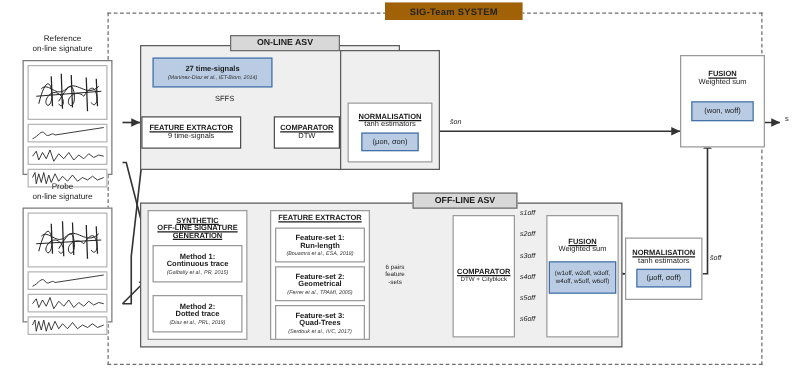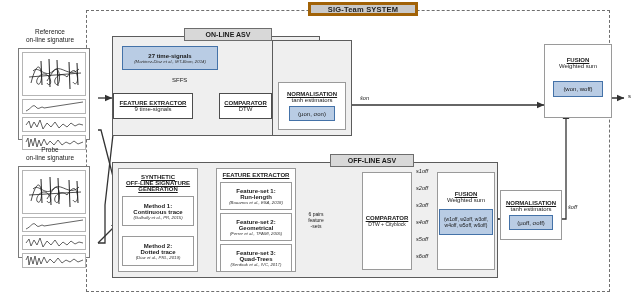--- a/index.html
+++ b/index.html
@@ -4,21 +4,21 @@
 <style>
   html,body{margin:0;padding:0;background:#ffffff;}
   body{width:640px;height:302px;position:relative;overflow:hidden;
        font-family:"Liberation Sans", sans-serif;color:#1a1a1a;}
   .abs{position:absolute;box-sizing:border-box;}
   .ctr{display:flex;align-items:center;justify-content:center;text-align:center;}
   .col{display:flex;flex-direction:column;align-items:center;justify-content:center;text-align:center;}
 
   
   .sysbox{border:1.5px dashed #6f6f6f;background:transparent;}
-  .systitle{background:#c9c9c9;border:3px solid #a16207;color:#222;
+  .systitle{background:#c9c9c9;border:7px solid #a16207;color:#222;
             font-size:7.5px;font-weight:bold;letter-spacing:.2px;}
 
   
   .panel{background:#efefef;border:1.2px solid #5c5c5c;}
   .paneltitle{background:#d8d8d8;border:1px solid #6d6d6d;font-size:7px;font-weight:bold;}
 
   
   .wbox{background:#ffffff;border:1px solid #4d4d4d;}
   .wbox2{background:#ffffff;border:1px solid #9a9a9a;}
   .bluebox{background:#b9cce4;border:1px solid #4472a8;}

